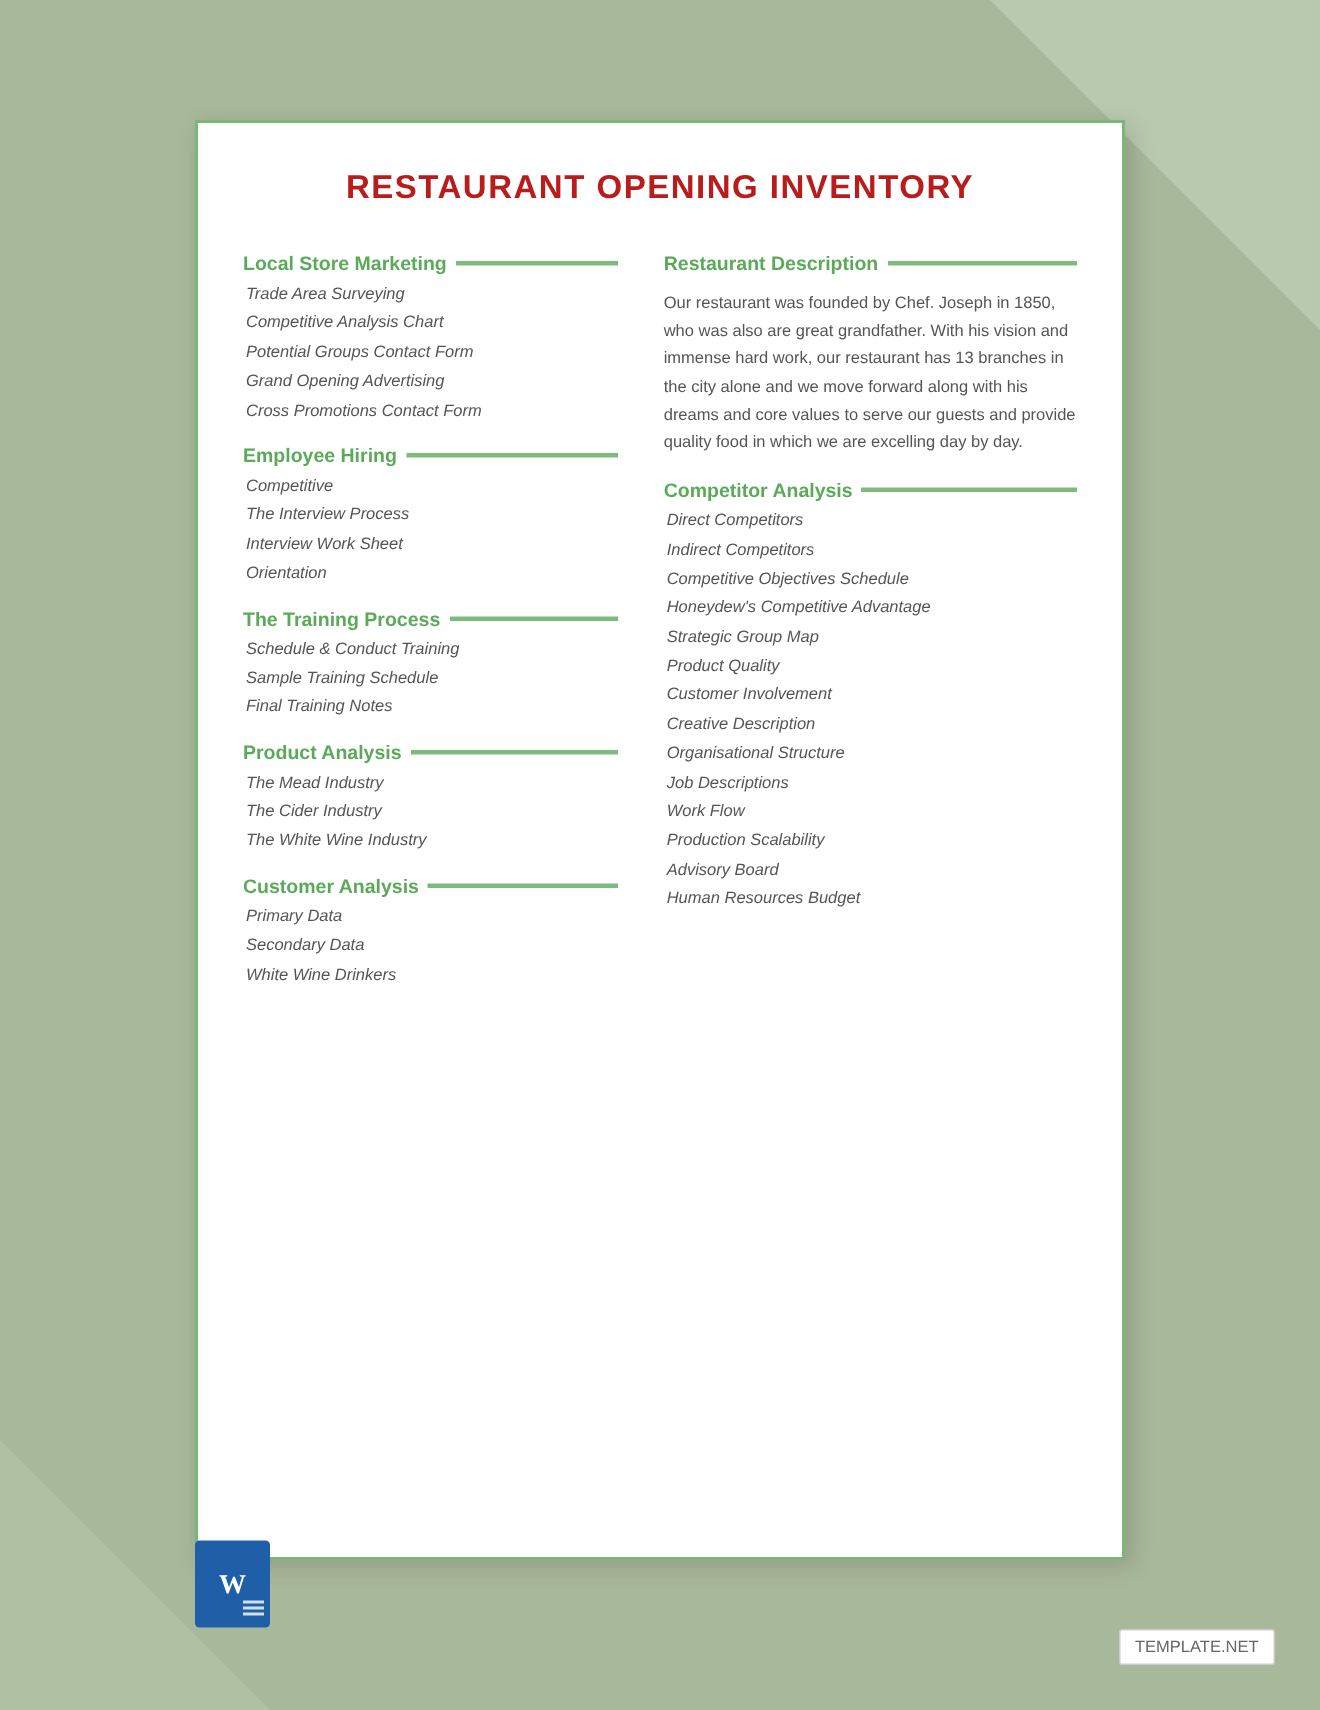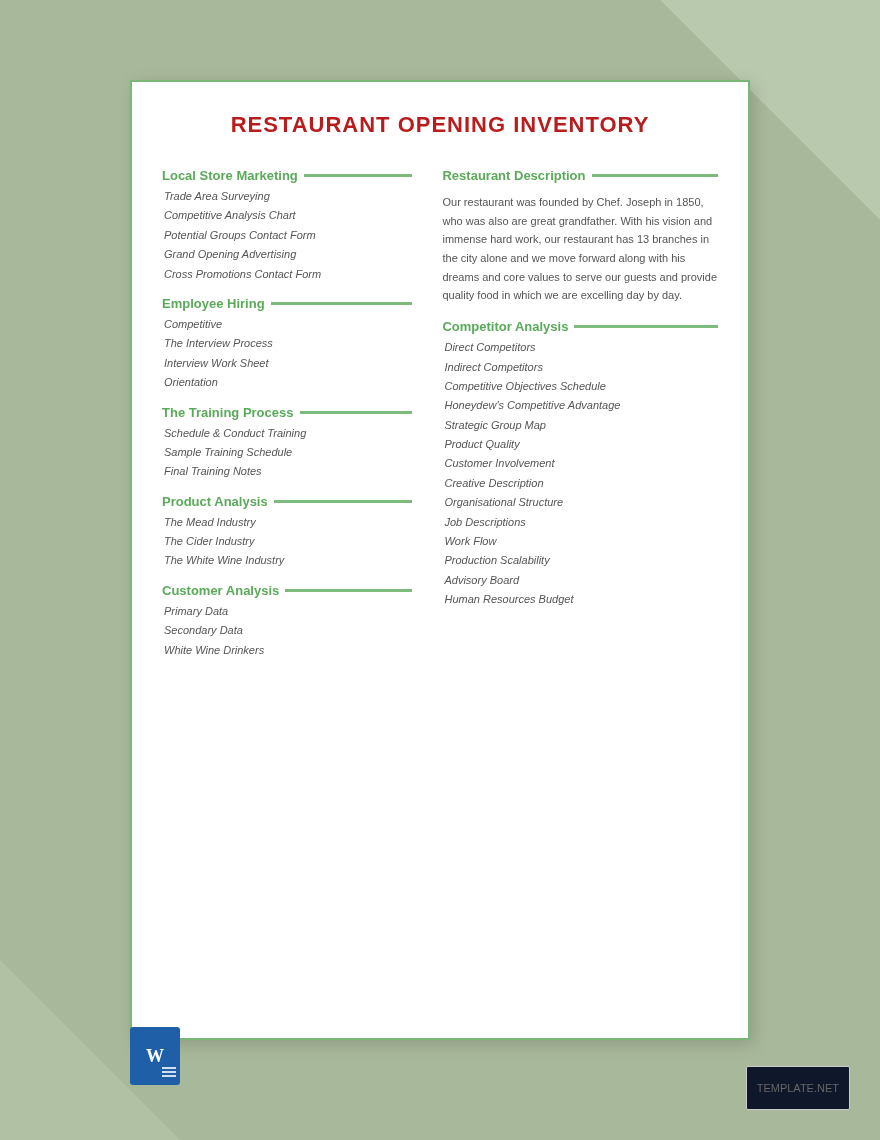--- a/index.html
+++ b/index.html
@@ -161,23 +161,23 @@
       height: 2px;
       background: white;
       opacity: 0.8;
     }
 
     
     .template-badge {
       position: absolute;
       bottom: 30px;
       right: 30px;
-      background: #0f172a;
+      background: #ffffff;
       border: 1px solid #ccc;
-      padding: 15px 10px;
+      padding: 5px 10px;
       font-size: 11px;
       color: #666;
       border-radius: 2px;
     }
   </style>
 </head>
 <body>
 
 <div class="triangle-top-right"></div>
 <div class="triangle-bottom-left"></div>

